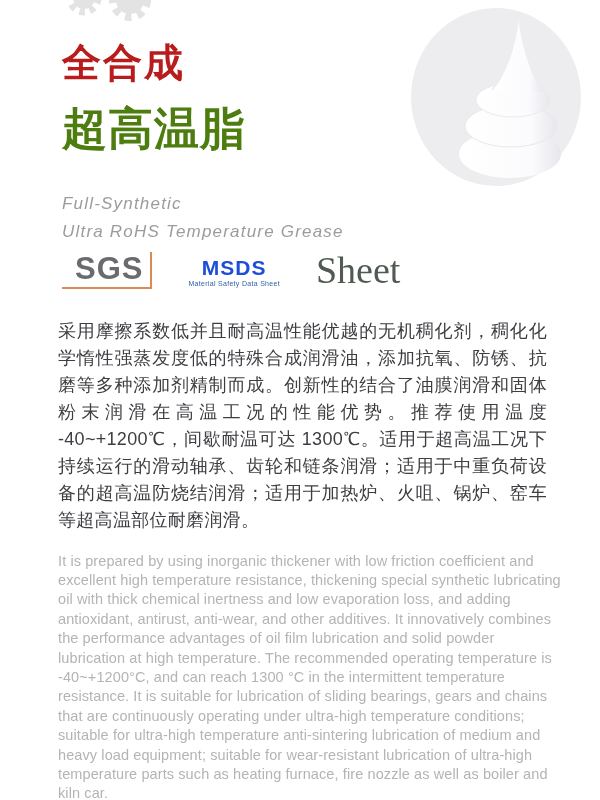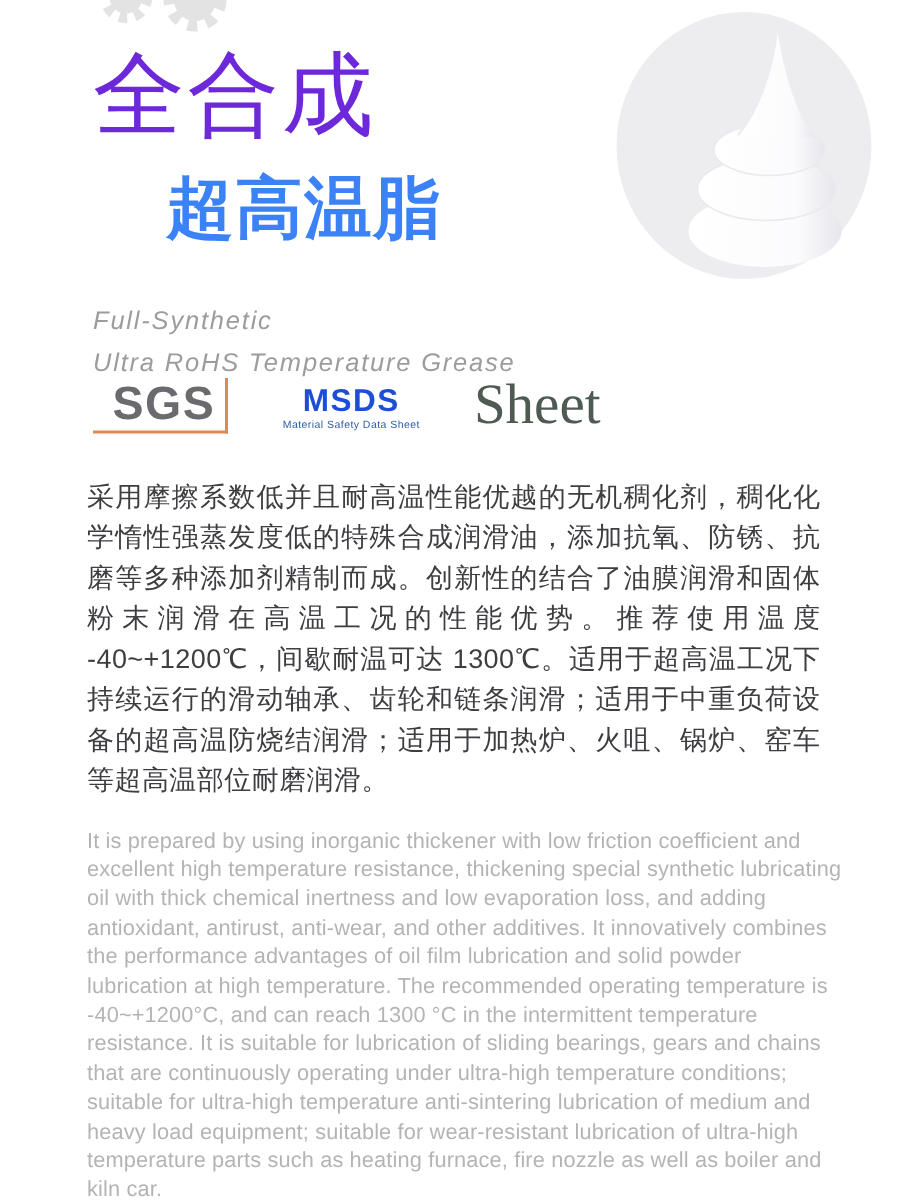--- a/index.html
+++ b/index.html
@@ -22,26 +22,26 @@
     position: absolute; left: 411px; top: 8px;
     width: 170px; height: 178px;
     background: #ededef;
     border-radius: 50%;
   }
   .dollop-svg { position: absolute; left: 444px; top: 16px; }
 
   
   .header { position: absolute; left: 62px; top: 36px; }
   .title-cn-1 {
-    font-size: 61px; line-height: 54px; color: #6d28d9;
-    font-weight: 400; letter-spacing: 2px;
+    font-size: 39px; line-height: 54px; color: #b91c1c;
+    font-weight: 700; letter-spacing: 2px;
   }
   .title-cn-2 {
-    font-size: 45px; line-height: 50px; color: #3b82f6;
-    font-weight: 800; letter-spacing: 1px; margin-top: 24px; text-align: center;
+    font-size: 45px; line-height: 50px; color: #4d7c0f;
+    font-weight: 800; letter-spacing: 1px; margin-top: 14px;
   }
   .subtitle {
     margin-top: 36px;
     font-style: italic; color: #9c9c9c;
     font-size: 17px; line-height: 28px; letter-spacing: 1.2px;
   }
 
   
   .badges {
     position: absolute; left: 62px; top: 243px;

